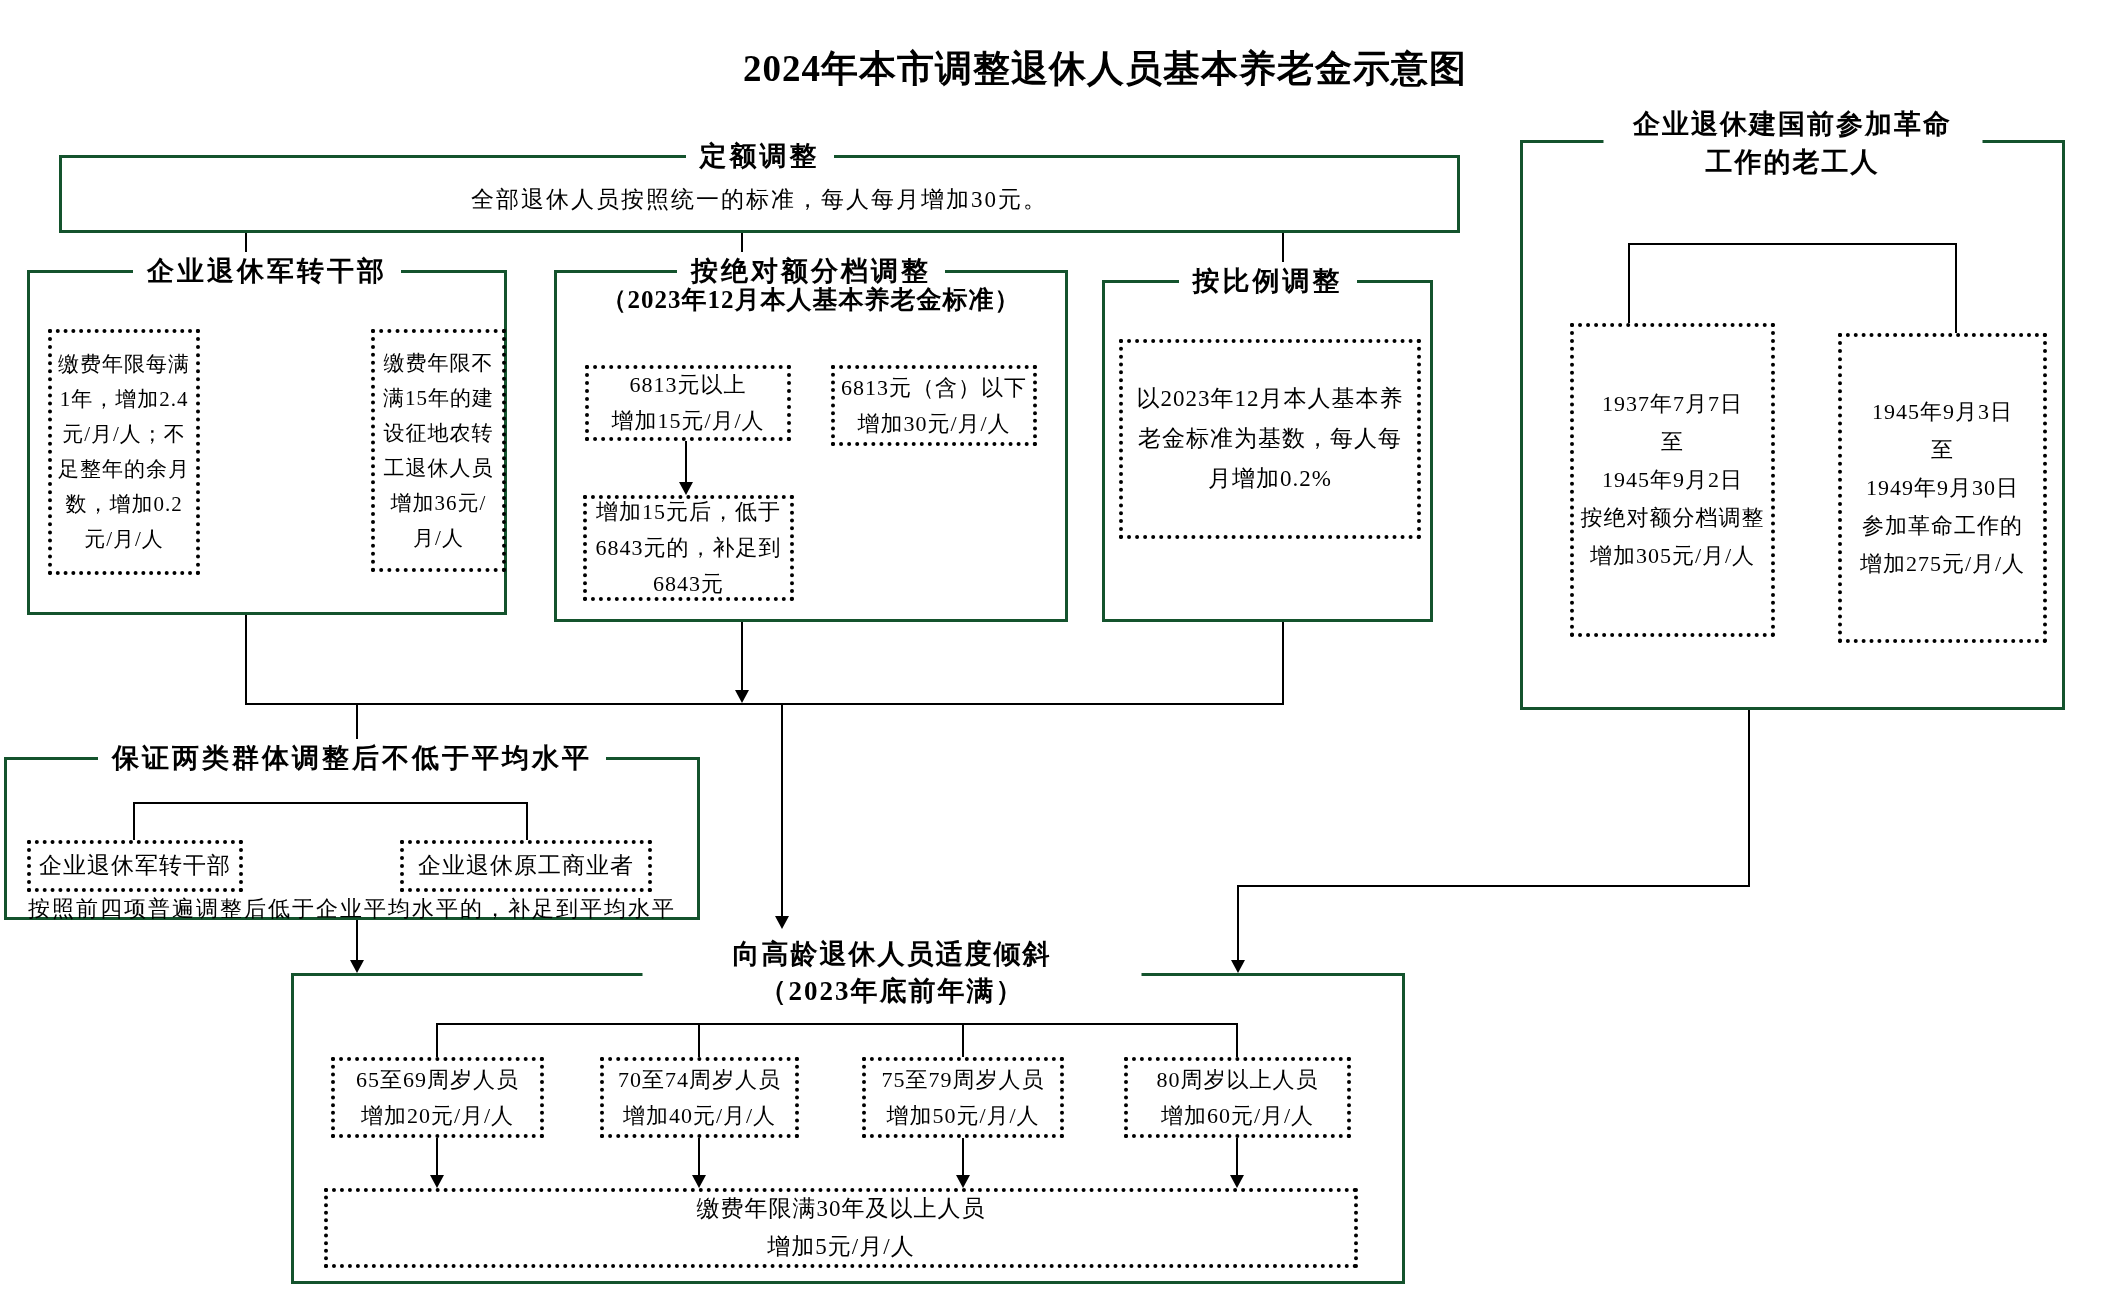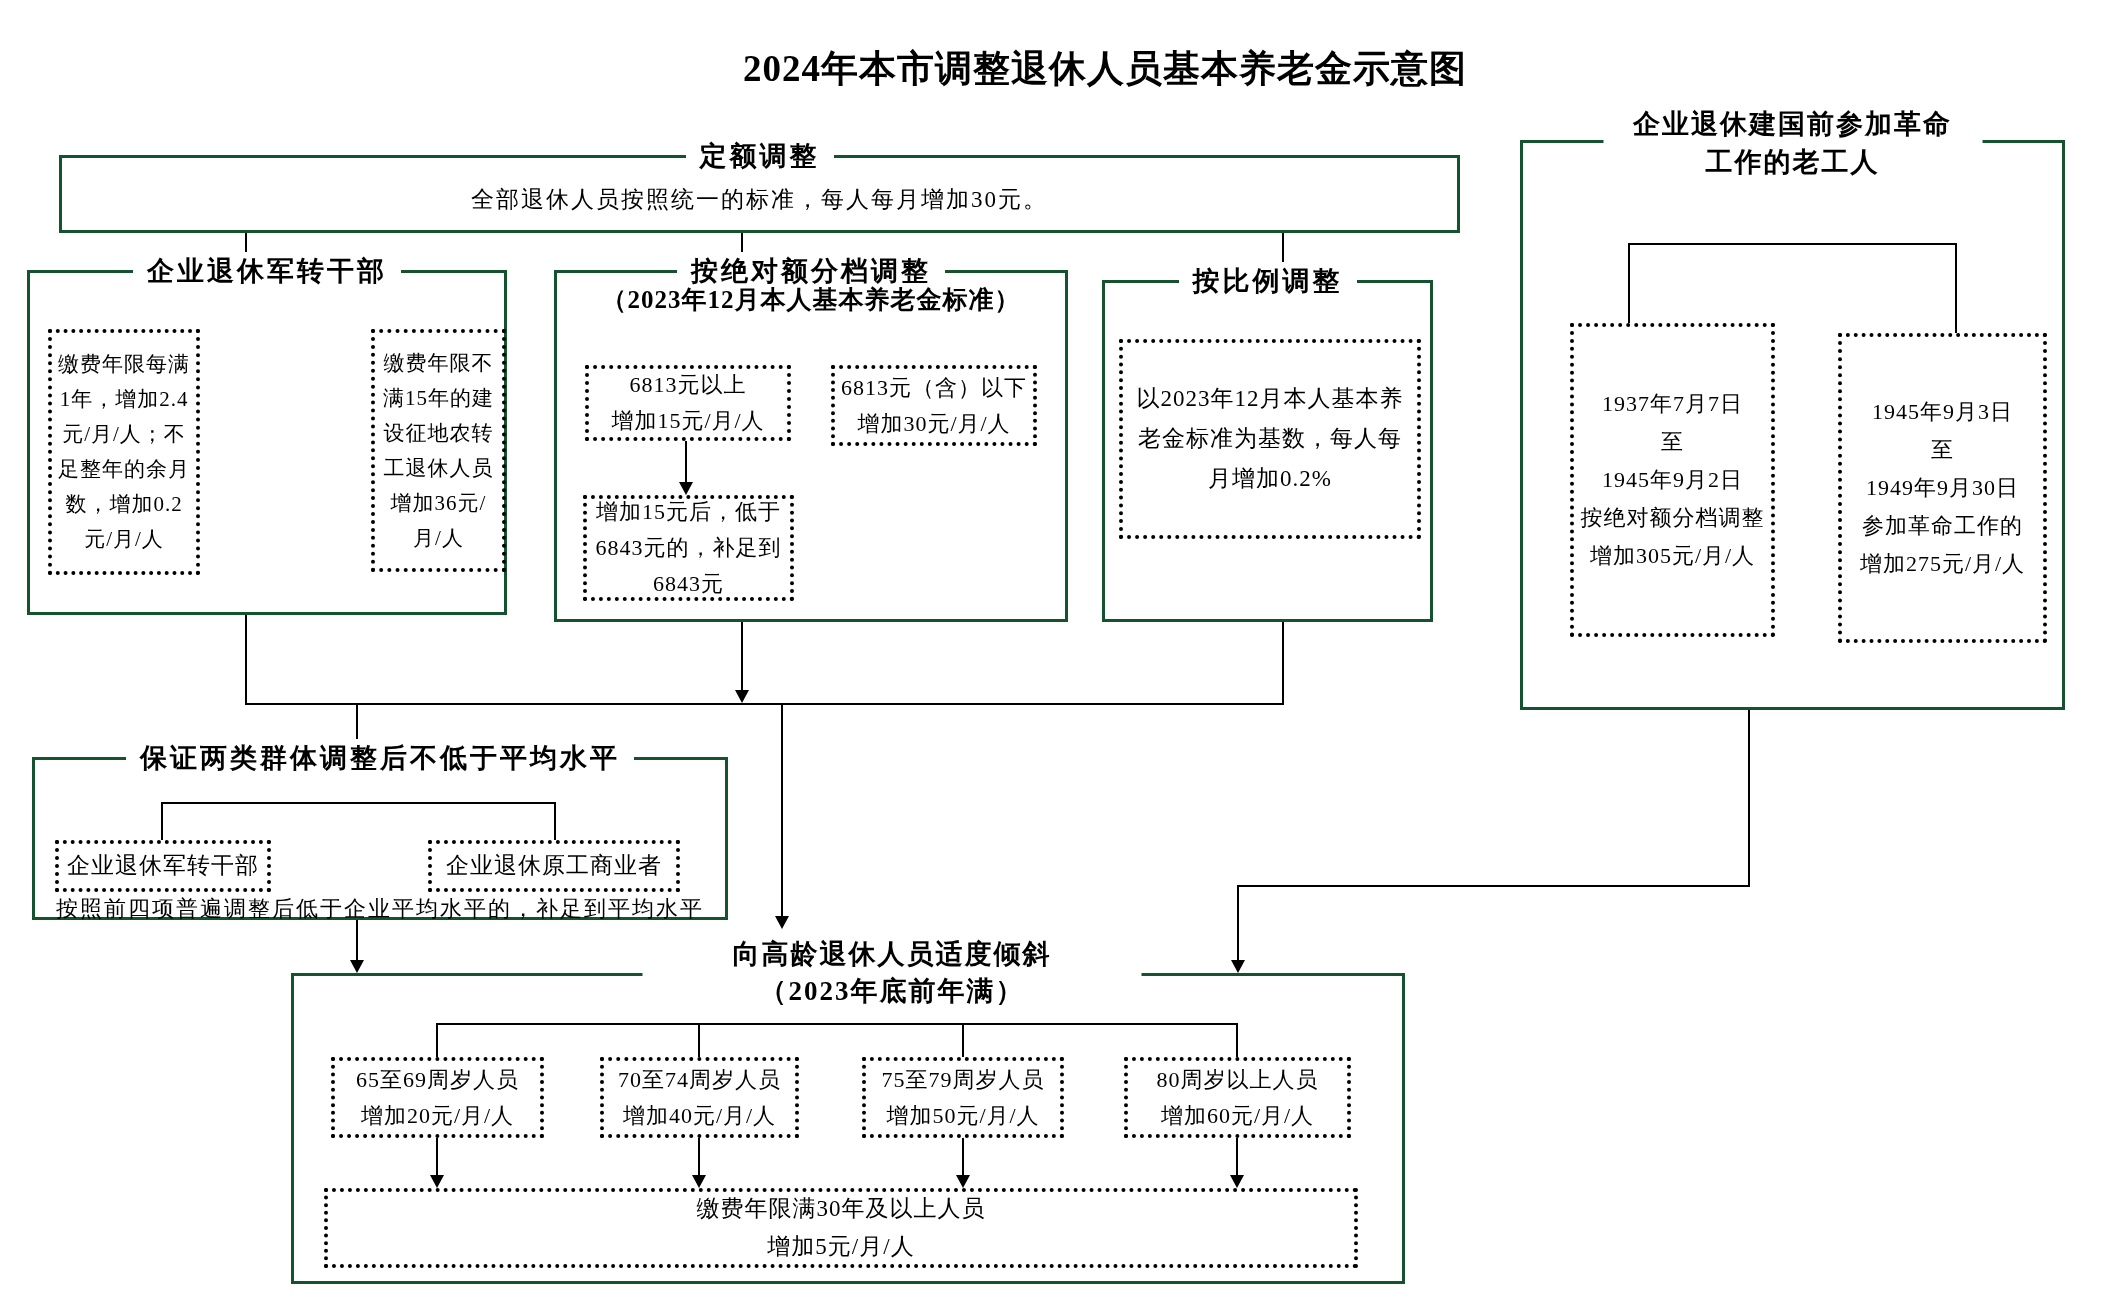--- a/index.html
+++ b/index.html
@@ -127,21 +127,21 @@
   <div class="arrow" style="left:350px; top:744px;"></div>
 
   <div class="line" style="left:781px; top:705px; width:2px; height:212px;"></div>
   <div class="arrow" style="left:775px; top:916px;"></div>
 
   <div class="line" style="left:1748px; top:710px; width:2px; height:177px;"></div>
   <div class="line" style="left:1237px; top:885px; width:513px; height:2px;"></div>
   <div class="line" style="left:1237px; top:887px; width:2px; height:74px;"></div>
   <div class="arrow" style="left:1231px; top:960px;"></div>
 
-  <div class="box" style="left:32px; top:757px; width:696px; height:163px;">
+  <div class="box" style="left:4px; top:757px; width:696px; height:163px;">
     <div class="box-title">保证两类群体调整后不低于平均水平</div>
     <div class="line" style="left:126px; top:42px; width:395px; height:2px;"></div>
     <div class="line" style="left:126px; top:42px; width:2px; height:38px;"></div>
     <div class="line" style="left:519px; top:42px; width:2px; height:38px;"></div>
     <div class="dotted nowrap" style="left:20px; top:80px; width:216px; height:52px; font-size:23px;font-family:Liberation Serif, serif;">企业退休军转干部</div>
     <div class="dotted nowrap" style="left:393px; top:80px; width:252px; height:52px; font-size:23px;">企业退休原工商业者</div>
     <div class="guar-note">按照前四项普遍调整后低于企业平均水平的，补足到平均水平</div>
   </div>
 
   <div class="line" style="left:356px; top:920px; width:2px; height:41px;"></div>

